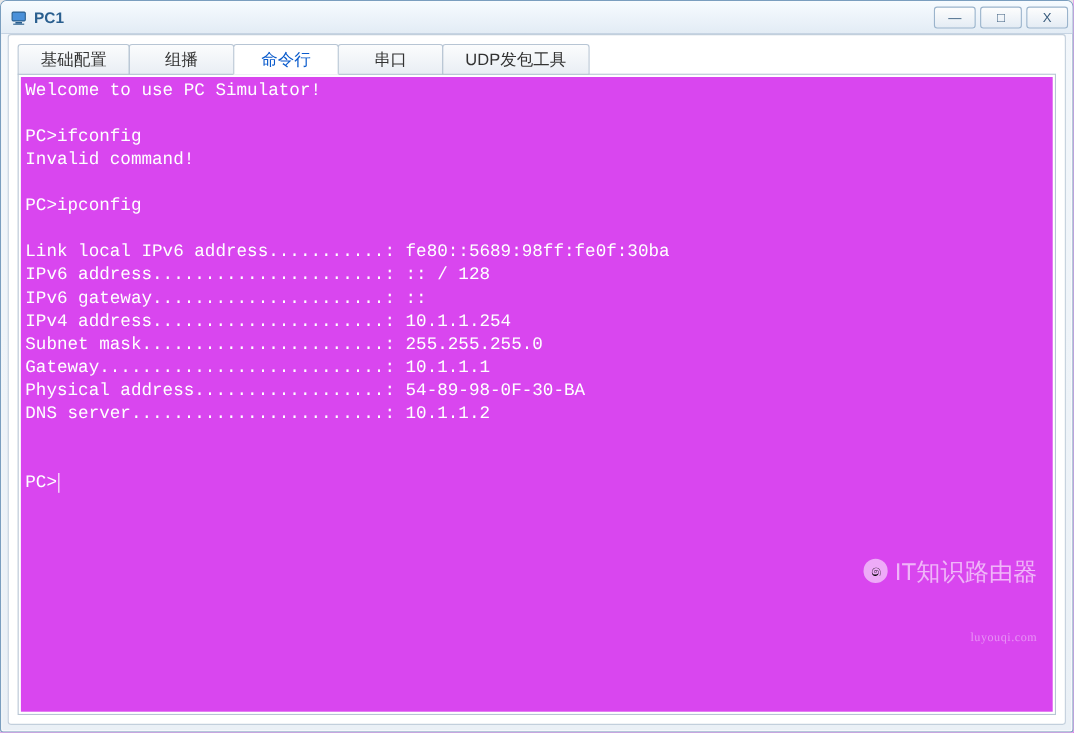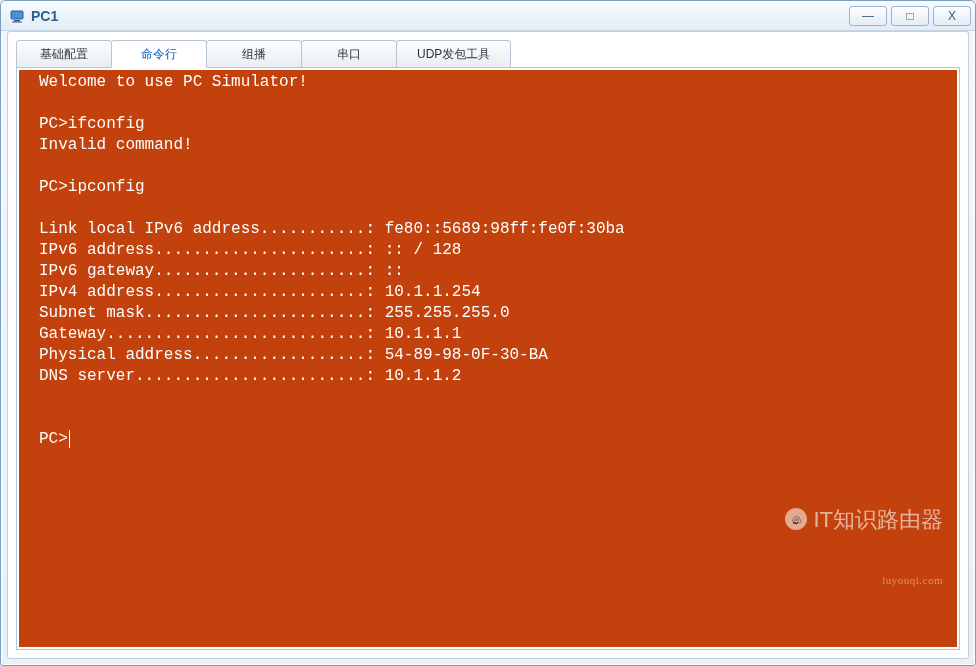--- a/index.html
+++ b/index.html
@@ -45,21 +45,21 @@
   }
 
   .tabs { display: flex; align-items: flex-end; }
   .tab {
     min-width: 96px; height: 28px;
     padding: 0 20px;
     border: 1px solid #b7c5d4;
     border-bottom: 1px solid #b7c5d4;
     background: linear-gradient(to bottom, #fbfcfd, #e9eef4);
     display: flex; align-items: center; justify-content: center;
-    font-size: 12px; color: #333;
+    font-size: 15px; color: #333;
     border-radius: 3px 3px 0 0;
     position: relative;
     margin-right: -1px;
     cursor: default;
   }
   .tab.active {
     background: #ffffff;
     border-bottom: 1px solid #ffffff;
     color: #0a5bcc;
     z-index: 2;
@@ -67,26 +67,26 @@
 
   .terminal-wrap {
     flex: 1;
     border: 1px solid #b7c5d4;
     padding: 2px;
     background: #ffffff;
     margin-top: -1px;
   }
   .terminal {
     width: 100%; height: 100%;
-    background: #c2410c;
+    background: #d946ef;
     color: #ffffff;
     font-family: "Courier New", monospace;
     font-size: 16px;
     line-height: 21px;
-    padding: 2px 20px;
+    padding: 2px 4px;
     white-space: pre;
     overflow: hidden;
     position: relative;
   }
   .cursor {
     display: inline-block;
     width: 1px; height: 18px;
     background: #ffffff;
     vertical-align: text-bottom;
     margin-left: 1px;
@@ -128,25 +128,25 @@
       <div class="winbtn">X</div>
     </div>
   </div>
 
   <div class="client">
 
     <div class="tabs">
       <div class="tab">
           <span>基础配置</span>
         </div>
+      <div class="tab">
+          <span>组播</span>
+        </div>
       <div class="tab active">
           <span>命令行</span>
-        </div>
-      <div class="tab">
-          <span>组播</span>
         </div>
       <div class="tab">
           <span>串口</span>
         </div>
       <div class="tab">
           <span>UDP发包工具</span>
         </div>
     </div>
 
     <div class="terminal-wrap">

